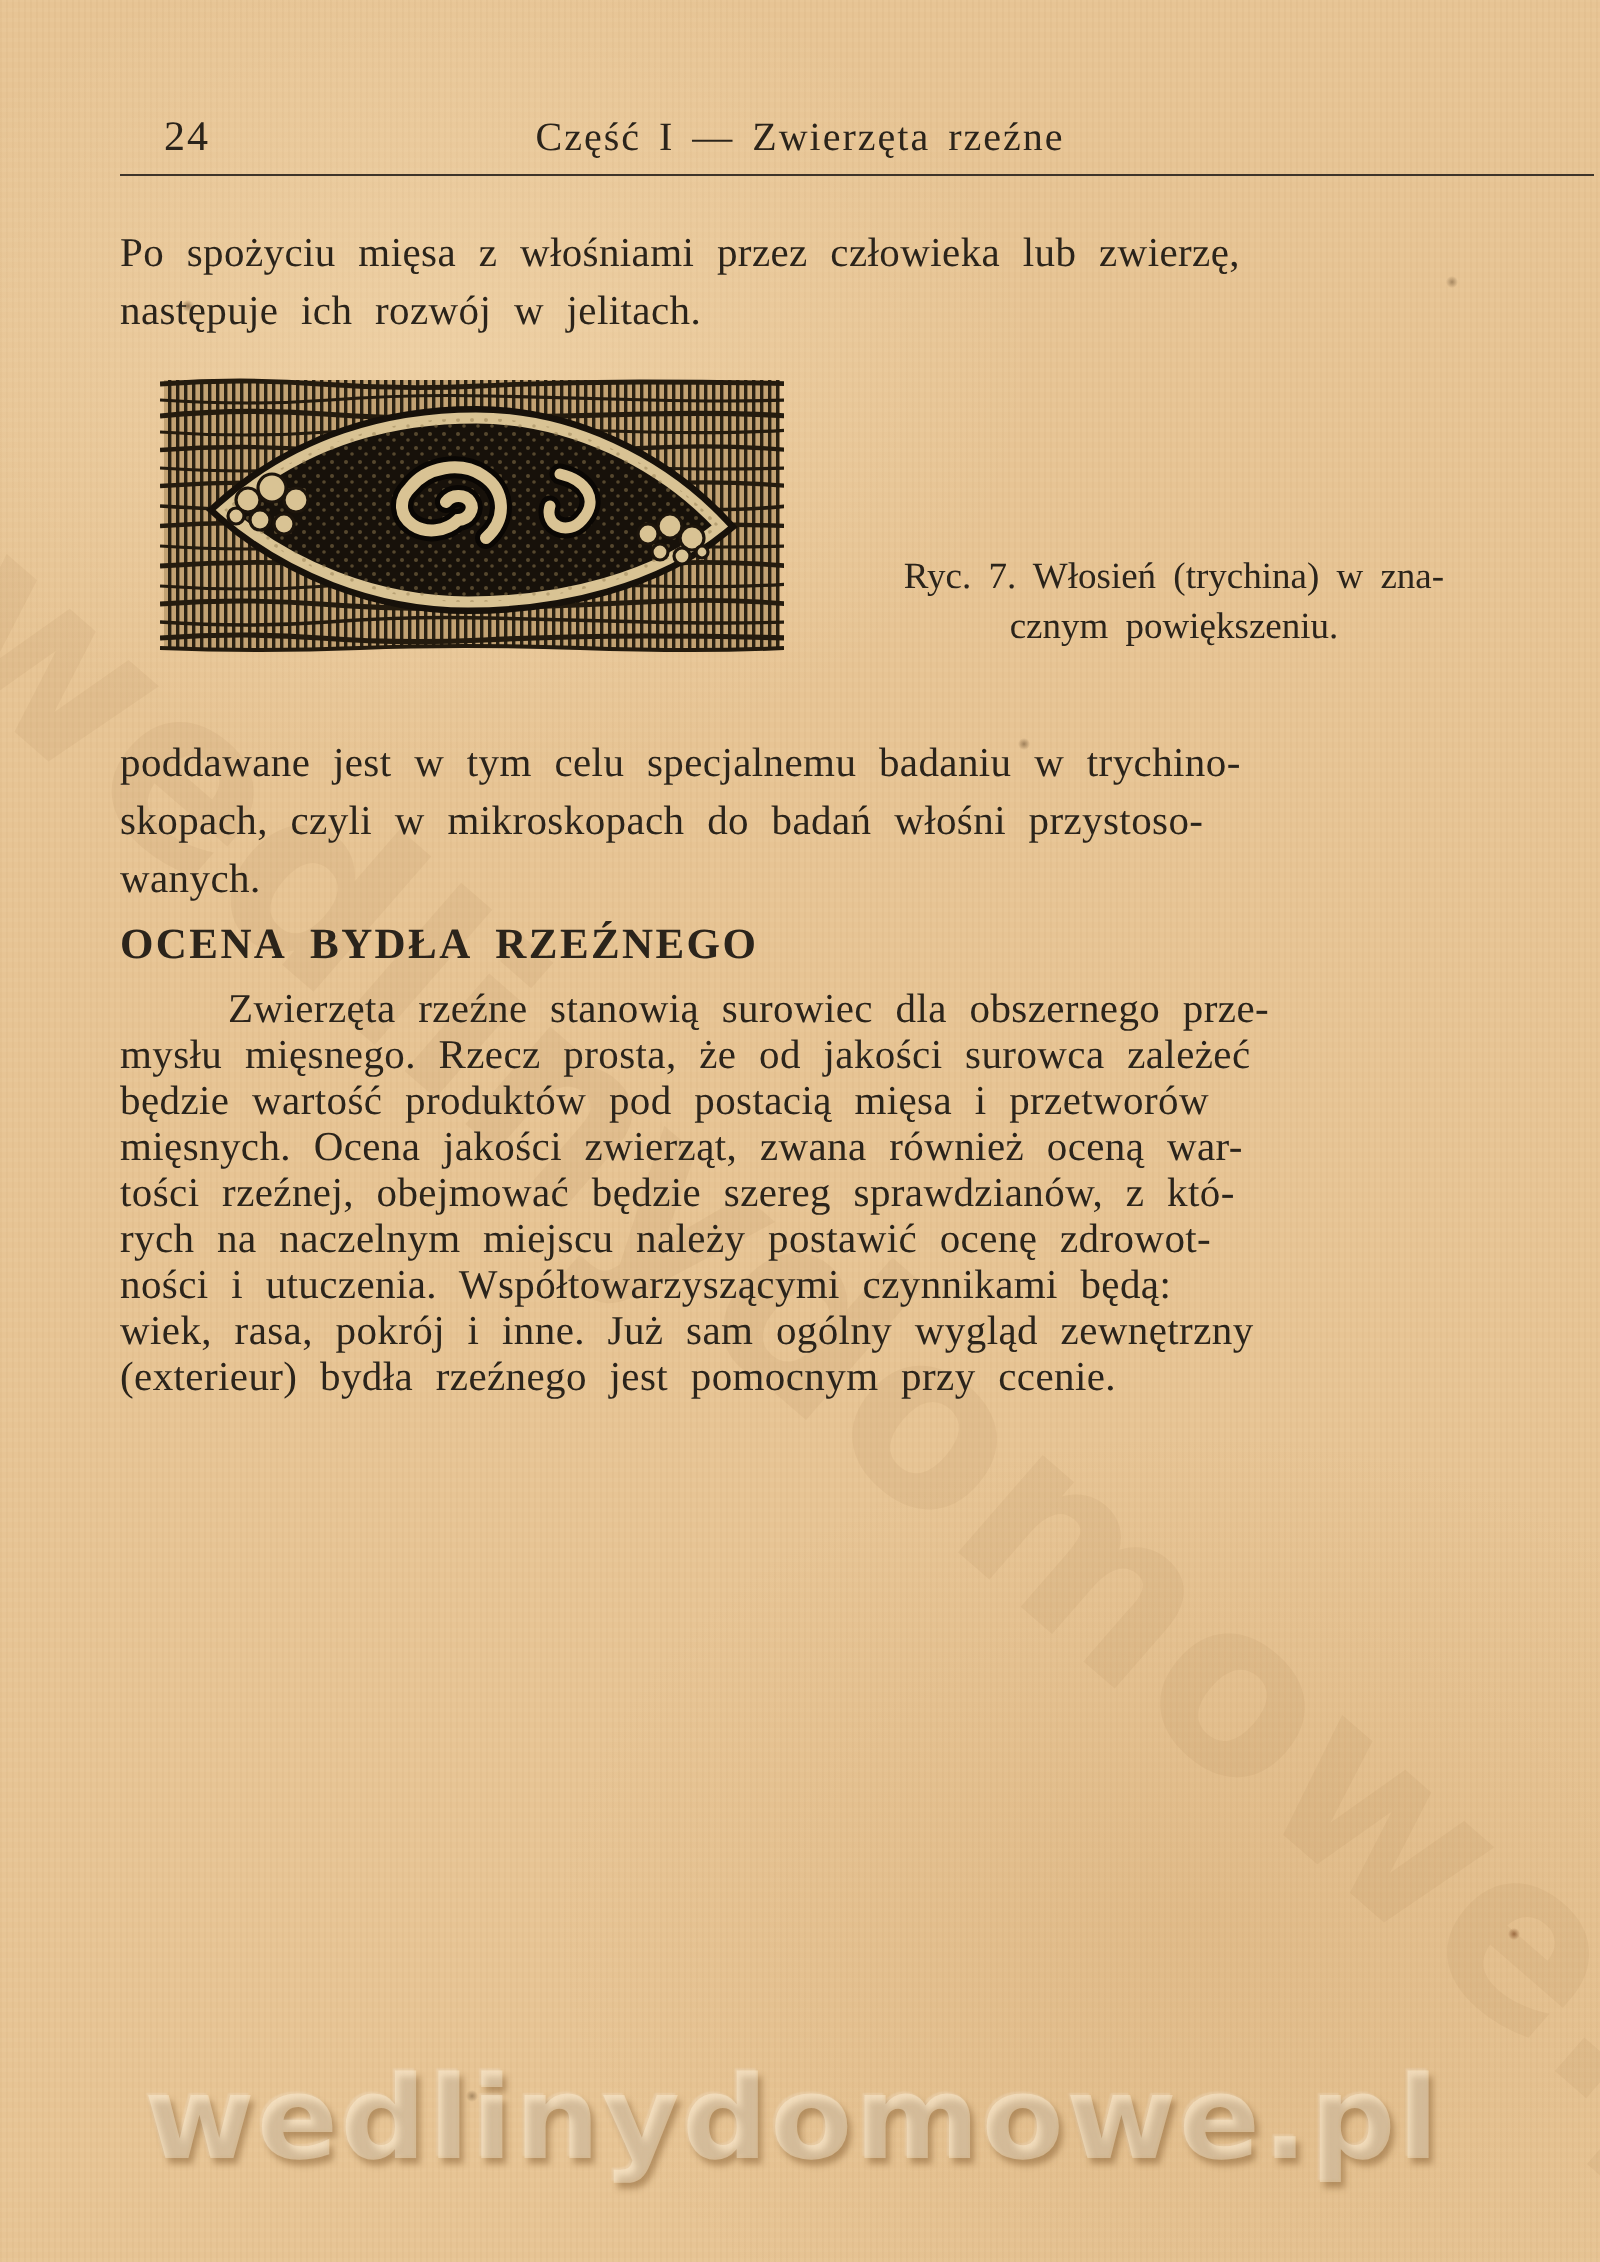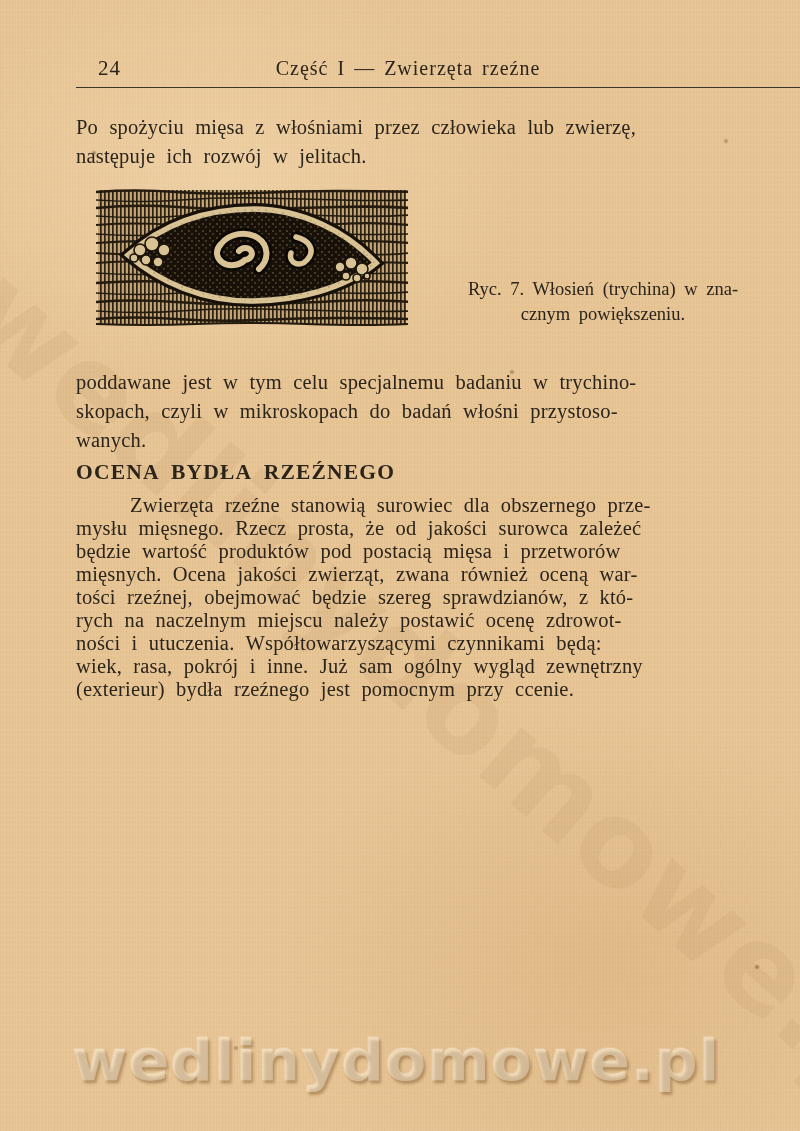--- a/index.html
+++ b/index.html
@@ -15,21 +15,21 @@
       radial-gradient(circle 1.5px at 512px 372px, rgba(70,45,20,.45), transparent 3px),
       radial-gradient(circle 2px at 757px 967px, rgba(110,55,20,.6), transparent 3px),
       radial-gradient(circle 1.5px at 236px 1048px, rgba(70,45,20,.4), transparent 3px),
       radial-gradient(ellipse 420px 300px at 28% 16%, rgba(255,238,205,.28), transparent 70%),
       radial-gradient(ellipse 500px 380px at 75% 85%, rgba(186,134,72,.16), transparent 65%),
       repeating-linear-gradient(90deg, rgba(158,116,64,.05) 0 1px, rgba(0,0,0,0) 1px 3px),
       repeating-linear-gradient(0deg, rgba(255,240,210,.05) 0 2px, rgba(0,0,0,0) 2px 5px);
     font-family:"Liberation Serif", serif;
     color:#2b241b;
   }
-  .content { position:relative; padding:56px 60px 0 76px; }
+  .content { position:relative; padding:56px 60px 0 60px; }
   .hdr {
     display:grid; grid-template-columns:1fr auto 1fr; align-items:baseline;
     font-size:20px; letter-spacing:1px;
   }
   .hdr .pn { justify-self:start; padding-left:22px; font-size:21px; }
   .hdr .ttl { justify-self:center; word-spacing:3px; }
   .rule { height:0; border-bottom:1.6px solid #3d342a; margin:6px -2px 0 0; width:737px; }
   .para {
     white-space:pre-line;
     font-size:20.5px; line-height:29px;

